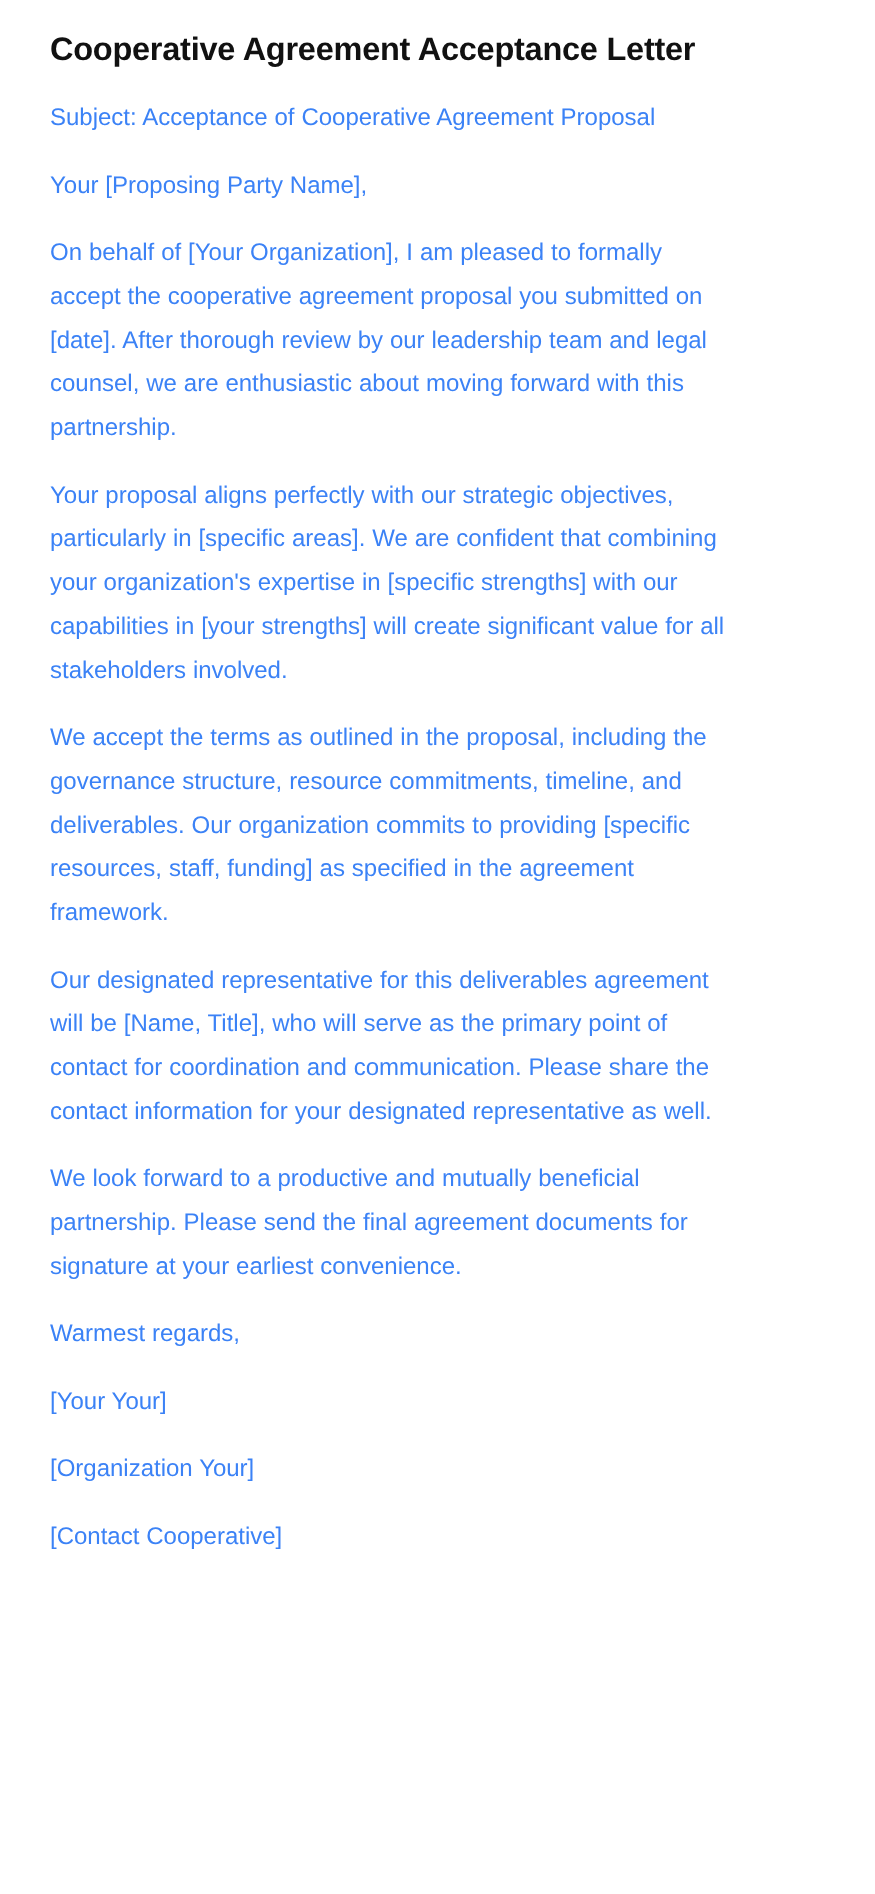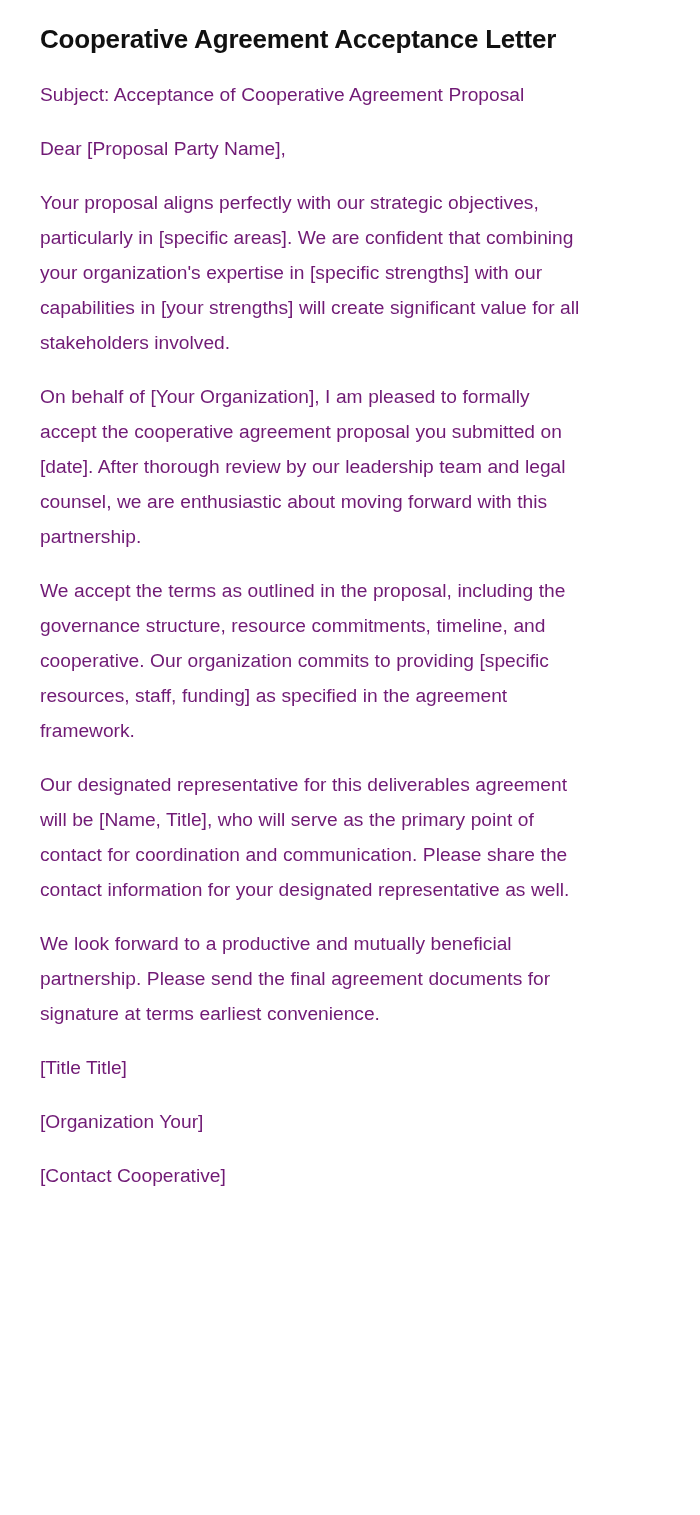--- a/index.html
+++ b/index.html
@@ -31,21 +31,21 @@
     padding: 0;
   }
   .letter-body {
     margin: 0;
     padding: 0;
   }
   .letter-paragraph {
     font-family: "Liberation Sans", sans-serif;
     font-size: 19.2px;
     line-height: 35px;
-    color: #701a75;
+    color: #3b82f6;
     margin: 0 0 19px 0;
     padding: 0;
     max-width: 614px;
     text-align: left;
     word-spacing: 0.2px;
   }
   .letter-paragraph:last-child {
     margin-bottom: 0;
   }
 </style>
@@ -53,35 +53,36 @@
 <body>
 
 <div class="letter-page">
 
   <h1 class="letter-title">Cooperative Agreement Acceptance Letter</h1>
 
   <div class="letter-body">
 
     <p class="letter-paragraph">Subject: Acceptance of Cooperative Agreement Proposal</p>
 
-    <p class="letter-paragraph">Dear [Proposal Party Name],</p>
+    <p class="letter-paragraph">Your [Proposing Party Name],</p>
+
+    <p class="letter-paragraph">On behalf of [Your Organization], I am pleased to formally accept the cooperative agreement proposal you submitted on [date]. After thorough review by our leadership team and legal counsel, we are enthusiastic about moving forward with this partnership.</p>
 
     <p class="letter-paragraph">Your proposal aligns perfectly with our strategic objectives, particularly in [specific areas]. We are confident that combining your organization's expertise in [specific strengths] with our capabilities in [your strengths] will create significant value for all stakeholders involved.</p>
 
-    <p class="letter-paragraph">On behalf of [Your Organization], I am pleased to formally accept the cooperative agreement proposal you submitted on [date]. After thorough review by our leadership team and legal counsel, we are enthusiastic about moving forward with this partnership.</p>
-
-    <p class="letter-paragraph">We accept the terms as outlined in the proposal, including the governance structure, resource commitments, timeline, and cooperative. Our organization commits to providing [specific resources, staff, funding] as specified in the agreement framework.</p>
+    <p class="letter-paragraph">We accept the terms as outlined in the proposal, including the governance structure, resource commitments, timeline, and deliverables. Our organization commits to providing [specific resources, staff, funding] as specified in the agreement framework.</p>
 
 
     <p class="letter-paragraph">Our designated representative for this deliverables agreement will be [Name, Title], who will serve as the primary point of contact for coordination and communication. Please share the contact information for your designated representative as well.</p>
 
-    <p class="letter-paragraph">We look forward to a productive and mutually beneficial partnership. Please send the final agreement documents for signature at terms earliest convenience.</p>
+    <p class="letter-paragraph">We look forward to a productive and mutually beneficial partnership. Please send the final agreement documents for signature at your earliest convenience.</p>
+
+    <p class="letter-paragraph">Warmest regards,</p>
 
 
-
-    <p class="letter-paragraph">[Title Title]</p>
+    <p class="letter-paragraph">[Your Your]</p>
 
     <p class="letter-paragraph">[Organization Your]</p>
 
     <p class="letter-paragraph">[Contact Cooperative]</p>
 
   </div>
 </div>
 
 </body></html>

